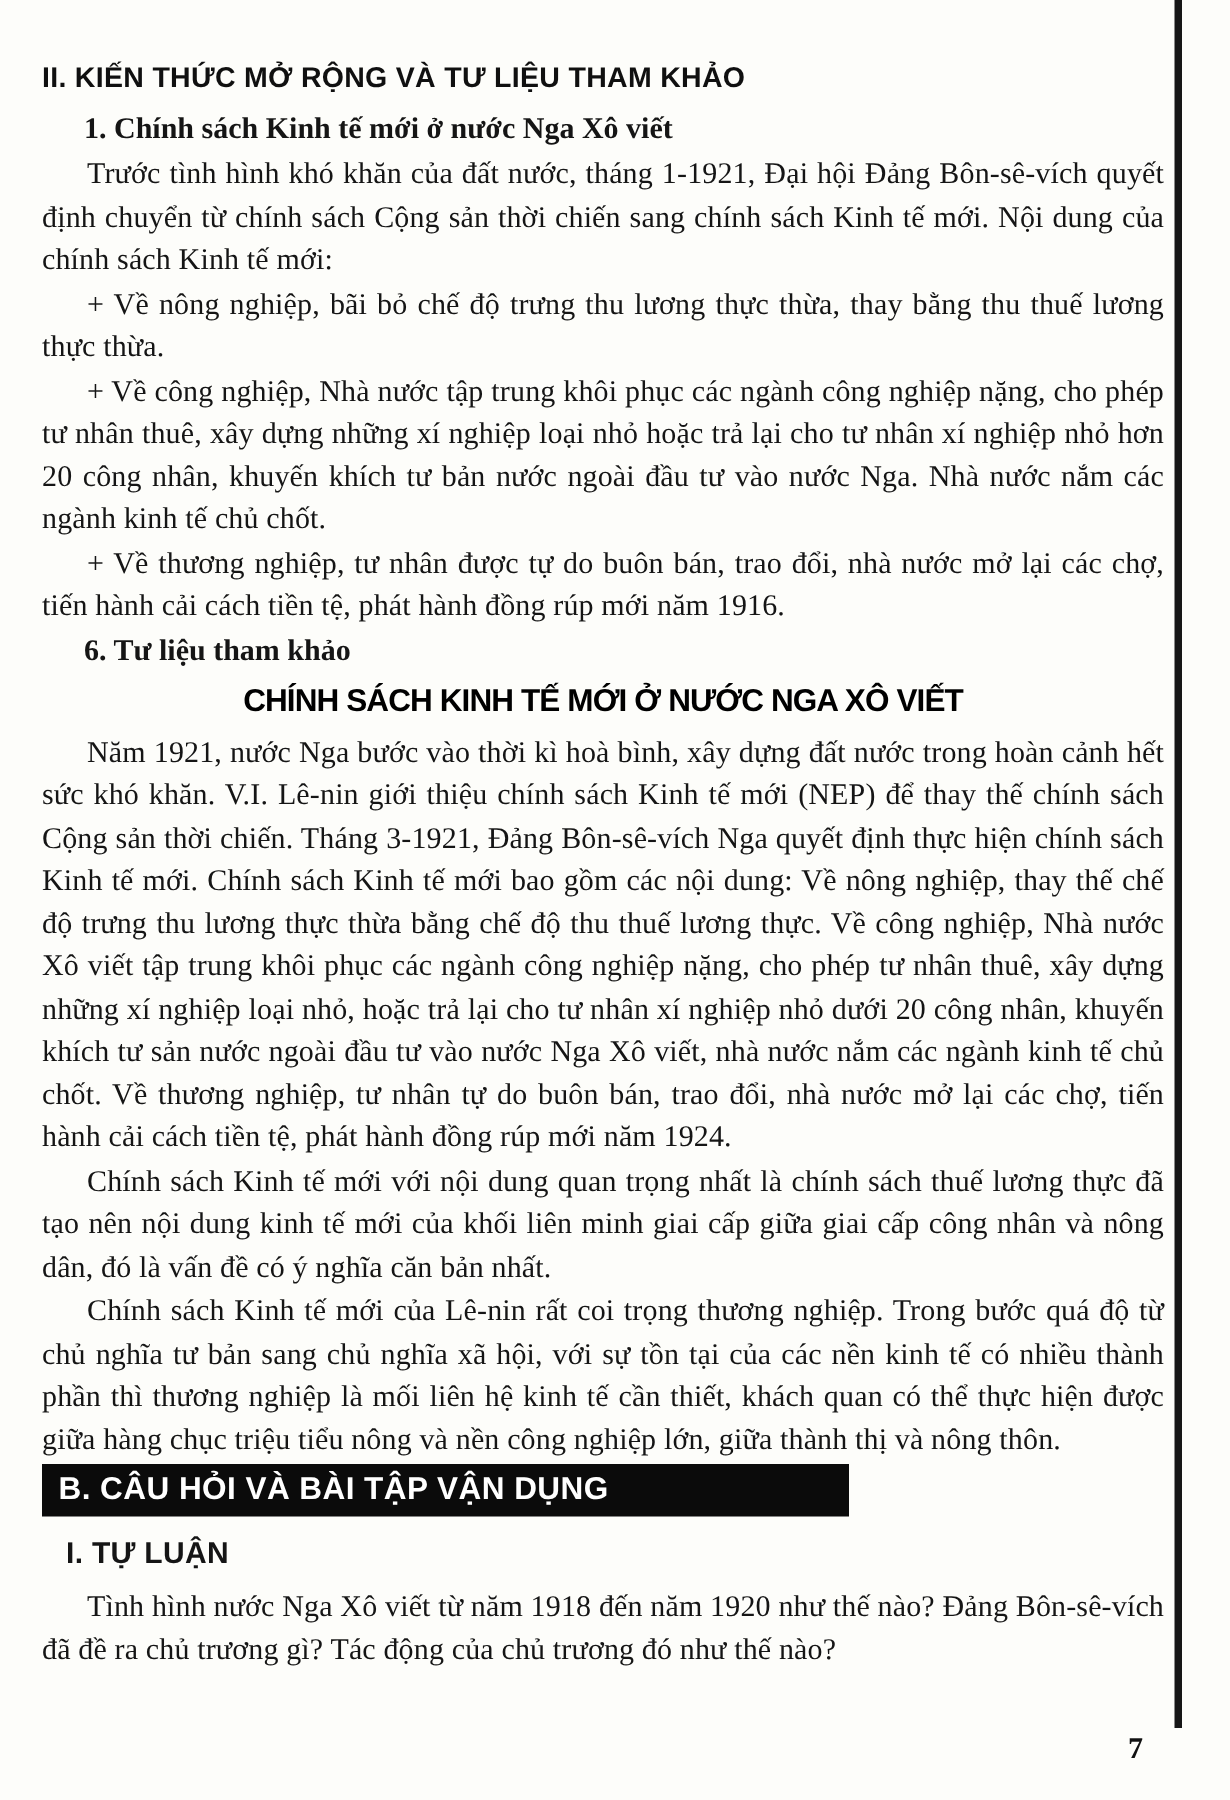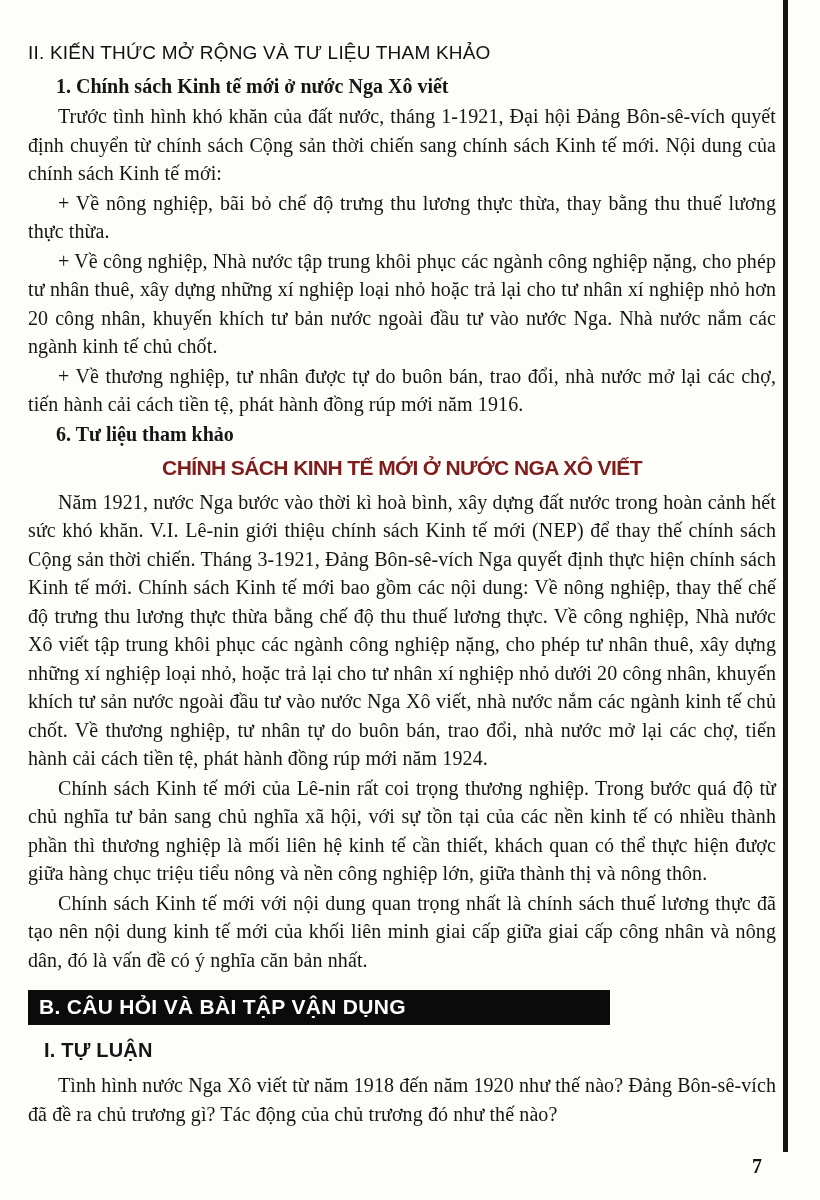--- a/index.html
+++ b/index.html
@@ -26,21 +26,21 @@
   }
   .content {
     position: absolute;
     left: 28px;
     top: 42px;
     width: 748px;
   }
   .sec-heading {
     font-family: "Liberation Sans", sans-serif;
     font-size: 19px;
-    font-weight: normal;
+    font-weight: bold;
     letter-spacing: 0.2px;
     margin-bottom: 11px;
     color: #101010;
   }
   .sub-heading {
     font-family: "Liberation Serif", serif;
     font-size: 20px;
     font-weight: bold;
     text-indent: 28px;
     margin: 4px 0 4px 0;
@@ -53,33 +53,33 @@
     text-indent: 30px;
     margin: 0 0 1px 0;
   }
   .doc-title {
     text-align: center;
     font-family: "Liberation Sans", sans-serif;
     font-weight: bold;
     font-size: 21px;
     letter-spacing: -0.6px;
     margin: 10px 0 8px 0;
-    color: #7f1d1d;
+    color: #000000;
   }
   .citation {
     text-align: right;
     font-size: 17.5px;
     line-height: 24px;
     margin-top: 7px;
     padding-right: 2px;
   }
   .citation i { font-style: italic; }
   .banner {
-    margin-top: 16px;
-    width: 582px;
+    margin-top: 2px;
+    width: 538px;
     background: #0b0b0b;
     color: #ffffff;
     font-family: "Liberation Sans", sans-serif;
     font-weight: bold;
     font-size: 21px;
     letter-spacing: 0.3px;
     padding: 5px 0 6px 11px;
   }
   .tu-luan {
     margin-top: 14px;
@@ -122,23 +122,23 @@
     <p class="body">+ Về công nghiệp, Nhà nước tập trung khôi phục các ngành công nghiệp nặng, cho phép tư nhân thuê, xây dựng những xí nghiệp loại nhỏ hoặc trả lại cho tư nhân xí nghiệp nhỏ hơn 20 công nhân, khuyến khích tư bản nước ngoài đầu tư vào nước Nga. Nhà nước nắm các ngành kinh tế chủ chốt.</p>
 
     <p class="body">+ Về thương nghiệp, tư nhân được tự do buôn bán, trao đổi, nhà nước mở lại các chợ, tiến hành cải cách tiền tệ, phát hành đồng rúp mới năm 1916.</p>
 
     <div class="sub-heading">6. Tư liệu tham khảo</div>
 
     <div class="doc-title">CHÍNH SÁCH KINH TẾ MỚI Ở NƯỚC NGA XÔ VIẾT</div>
 
     <p class="body">Năm 1921, nước Nga bước vào thời kì hoà bình, xây dựng đất nước trong hoàn cảnh hết sức khó khăn. V.I. Lê-nin giới thiệu chính sách Kinh tế mới (NEP) để thay thế chính sách Cộng sản thời chiến. Tháng 3-1921, Đảng Bôn-sê-vích Nga quyết định thực hiện chính sách Kinh tế mới. Chính sách Kinh tế mới bao gồm các nội dung: Về nông nghiệp, thay thế chế độ trưng thu lương thực thừa bằng chế độ thu thuế lương thực. Về công nghiệp, Nhà nước Xô viết tập trung khôi phục các ngành công nghiệp nặng, cho phép tư nhân thuê, xây dựng những xí nghiệp loại nhỏ, hoặc trả lại cho tư nhân xí nghiệp nhỏ dưới 20 công nhân, khuyến khích tư sản nước ngoài đầu tư vào nước Nga Xô viết, nhà nước nắm các ngành kinh tế chủ chốt. Về thương nghiệp, tư nhân tự do buôn bán, trao đổi, nhà nước mở lại các chợ, tiến hành cải cách tiền tệ, phát hành đồng rúp mới năm 1924.</p>
 
+    <p class="body">Chính sách Kinh tế mới với nội dung quan trọng nhất là chính sách thuế lương thực đã tạo nên nội dung kinh tế mới của khối liên minh giai cấp giữa giai cấp công nhân và nông dân, đó là vấn đề có ý nghĩa căn bản nhất.</p>
+
     <p class="body">Chính sách Kinh tế mới của Lê-nin rất coi trọng thương nghiệp. Trong bước quá độ từ chủ nghĩa tư bản sang chủ nghĩa xã hội, với sự tồn tại của các nền kinh tế có nhiều thành phần thì thương nghiệp là mối liên hệ kinh tế cần thiết, khách quan có thể thực hiện được giữa hàng chục triệu tiểu nông và nền công nghiệp lớn, giữa thành thị và nông thôn.</p>
-
-    <p class="body">Chính sách Kinh tế mới với nội dung quan trọng nhất là chính sách thuế lương thực đã tạo nên nội dung kinh tế mới của khối liên minh giai cấp giữa giai cấp công nhân và nông dân, đó là vấn đề có ý nghĩa căn bản nhất.</p>
 
 
     <div class="banner">B. CÂU HỎI VÀ BÀI TẬP VẬN DỤNG</div>
 
     <div class="tu-luan">I. TỰ LUẬN</div>
 
     <p class="body question">Tình hình nước Nga Xô viết từ năm 1918 đến năm 1920 như thế nào? Đảng Bôn-sê-vích đã đề ra chủ trương gì? Tác động của chủ trương đó như thế nào?</p>
 
   </div>
 

